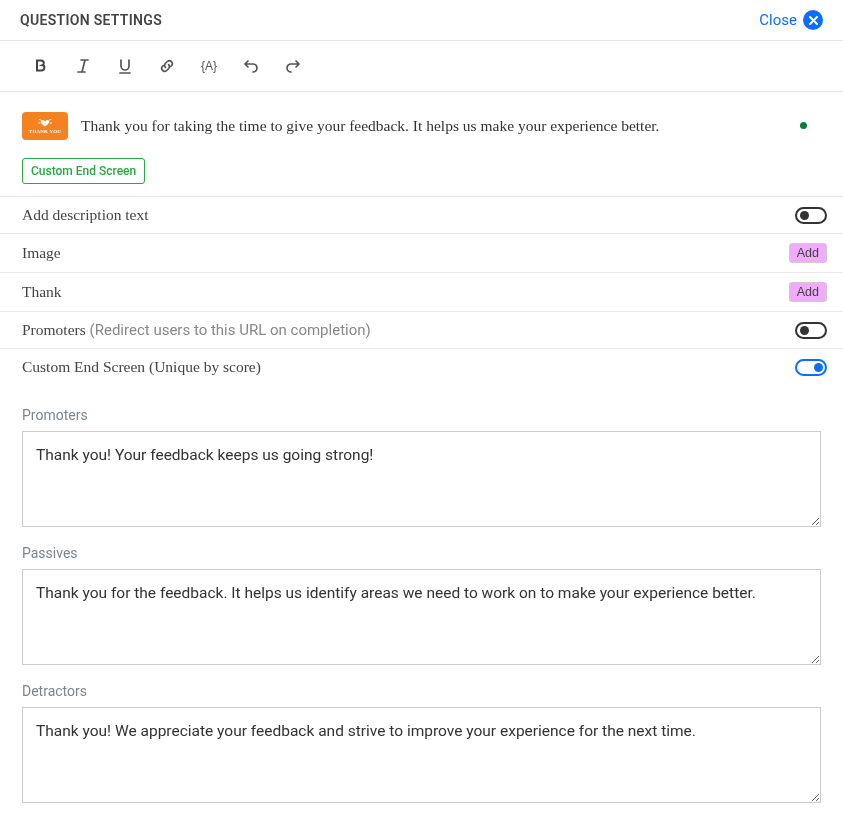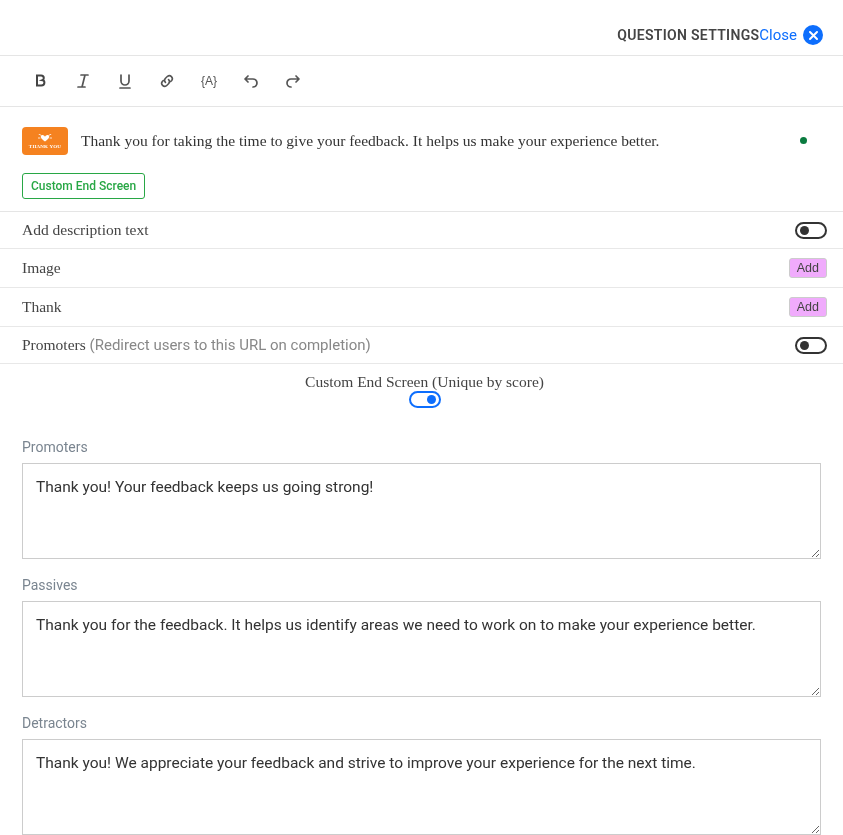--- a/index.html
+++ b/index.html
@@ -5,25 +5,24 @@
     * { box-sizing: border-box; margin: 0; padding: 0; }
     body {
       font-family: "Segoe UI", -apple-system, BlinkMacSystemFont, Roboto, "Helvetica Neue", sans-serif;
       font-size: 15px;
       color: #333;
       width: 843px;
       background: #fff;
     }
     .header {
       display: flex;
-      justify-content: flex-end;
+      justify-content: space-between;
       align-items: center;
       padding: 10px 20px 10px 20px;
       border-bottom: 1px solid #e5e5e5;
-      margin-top: 15px;
     }
     .header-title {
       font-size: 14px;
       font-weight: 600;
       color: #444;
       letter-spacing: 0.3px;
     }
     .close-group {
       display: flex;
       align-items: center;
@@ -122,21 +121,21 @@
       border-top: 1px solid #e5e5e5;
     }
     .setting-row {
       display: flex;
       justify-content: space-between;
       align-items: center;
       padding: 9px 16px 9px 22px;
       border-bottom: 1px solid #e8e8e8;
       font-size: 15.5px;
     }
-    .setting-row:last-child { border-bottom: none; flex-direction: column; }
+    .setting-row:last-child { border-bottom: none; }
     .setting-label { color: #444; font-family: Liberation Serif, serif; }
     .setting-sub { color: #888; font-size: 15px; }
 
     .add-btn {
       background: #f0abfc;
       border: 1px solid #ccc;
       border-radius: 3px;
       font-size: 12.5px;
       padding: 2px 7px;
       color: #444;

